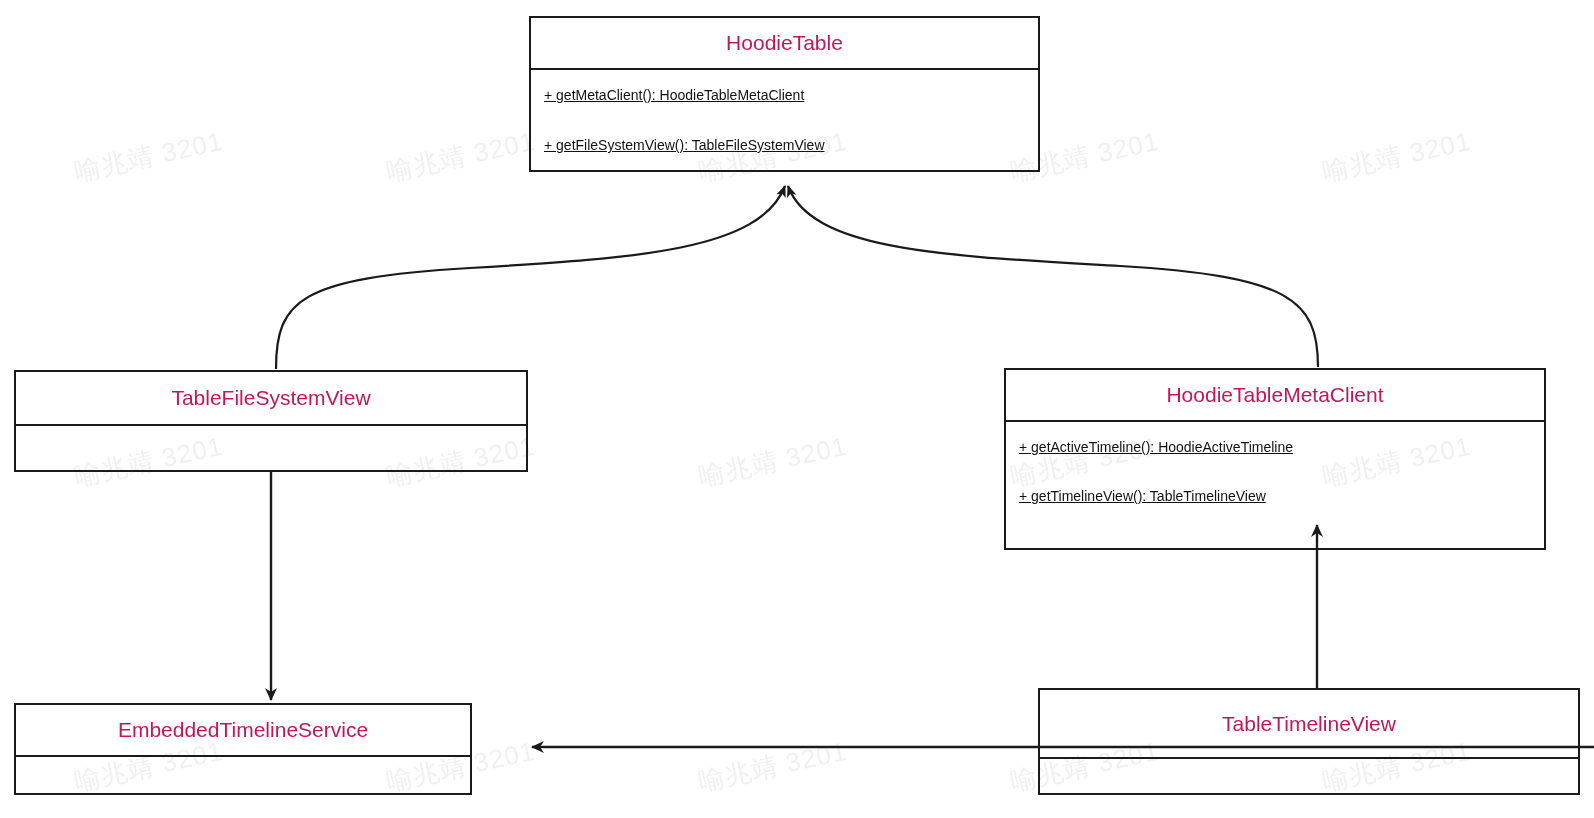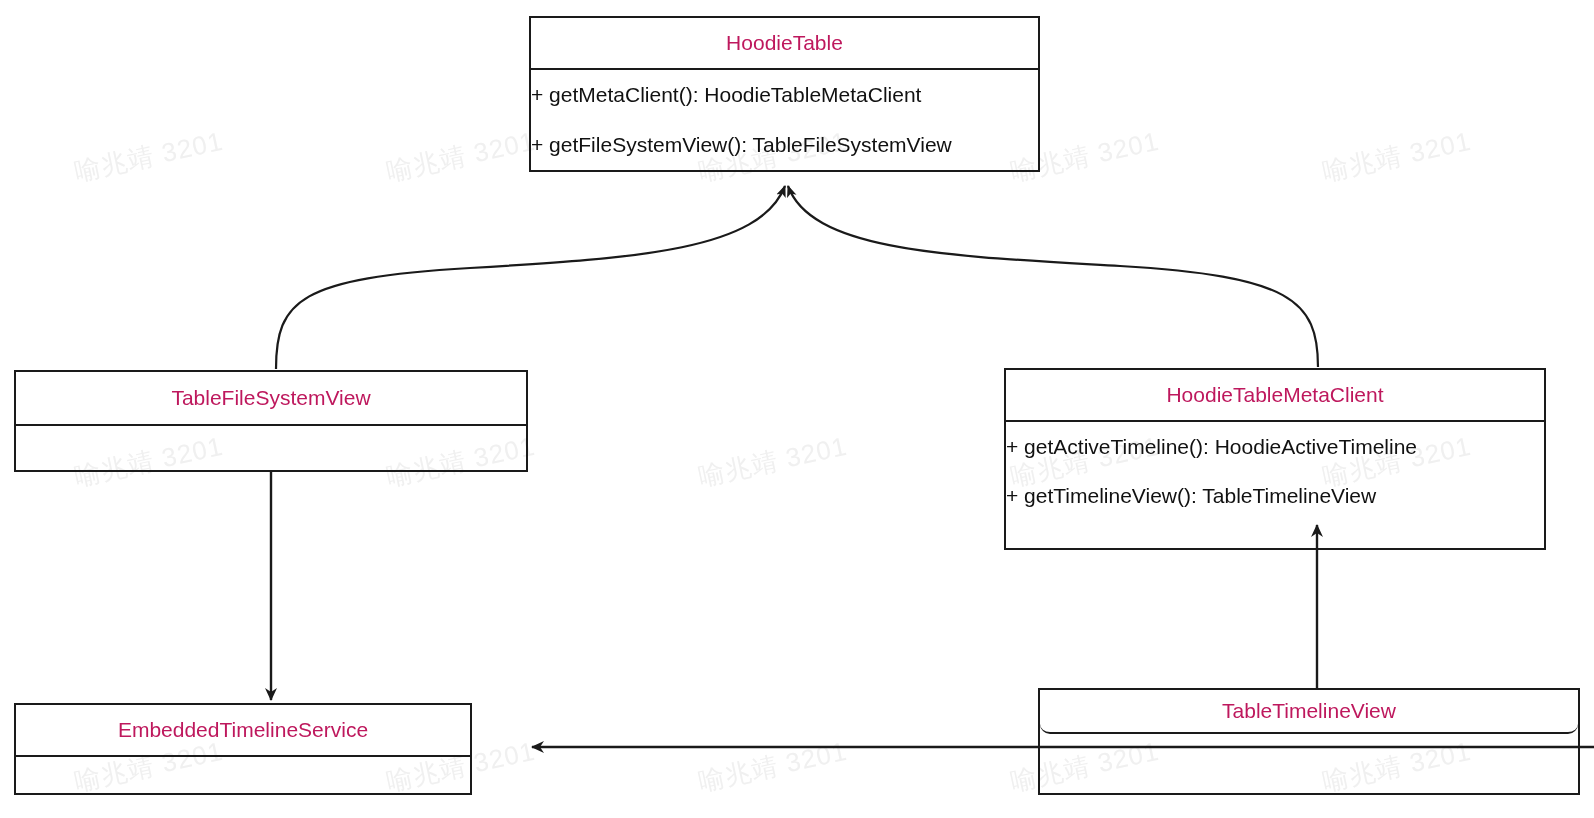--- a/index.html
+++ b/index.html
@@ -57,23 +57,25 @@
     font-size: 21px;
     color: #be185d;
   }
   .uml-members {
     box-sizing: border-box;
     display: flex;
     flex-direction: column;
     justify-content: space-around;
   }
   .uml-member {
-    font-size: 21px;
+    font-size: 14px;
     color: #111111;
+    padding-left: 13px;
     white-space: nowrap;
+    text-decoration: underline;
   }
   .uml-members.empty { }
 </style>
 </head>
 <body>
 
 <div id="canvas">
 
   <div id="watermark-layer">
       <div class="watermark" style="left: 75px; top: 155px; color: rgb(240, 240, 240); transform: rotate(-12deg);">喻兆靖 3201</div>
@@ -131,18 +133,18 @@
         <div class="uml-members" style="height: 98px;">
           <div class="uml-member">+ getActiveTimeline(): HoodieActiveTimeline</div>
           <div class="uml-member">+ getTimelineView(): TableTimelineView</div>
         </div>
       </div>
       <div class="uml-class" style="left: 14px; top: 703px; width: 458px; height: 92px;">
         <div class="uml-name-row" style="height: 52px;">EmbeddedTimelineService</div>
         <div class="uml-members empty" style="height: 36px;"></div>
       </div>
       <div class="uml-class" style="left: 1038px; top: 688px; width: 542px; height: 107px;">
-        <div class="uml-name-row" style="height: 44px; border-radius: 10px;">TableTimelineView</div>
+        <div class="uml-name-row" style="height: 69px;">TableTimelineView</div>
         <div class="uml-members empty" style="height: 51px;"></div>
       </div>
     </div>
 
 </div>
 
 </body></html>

